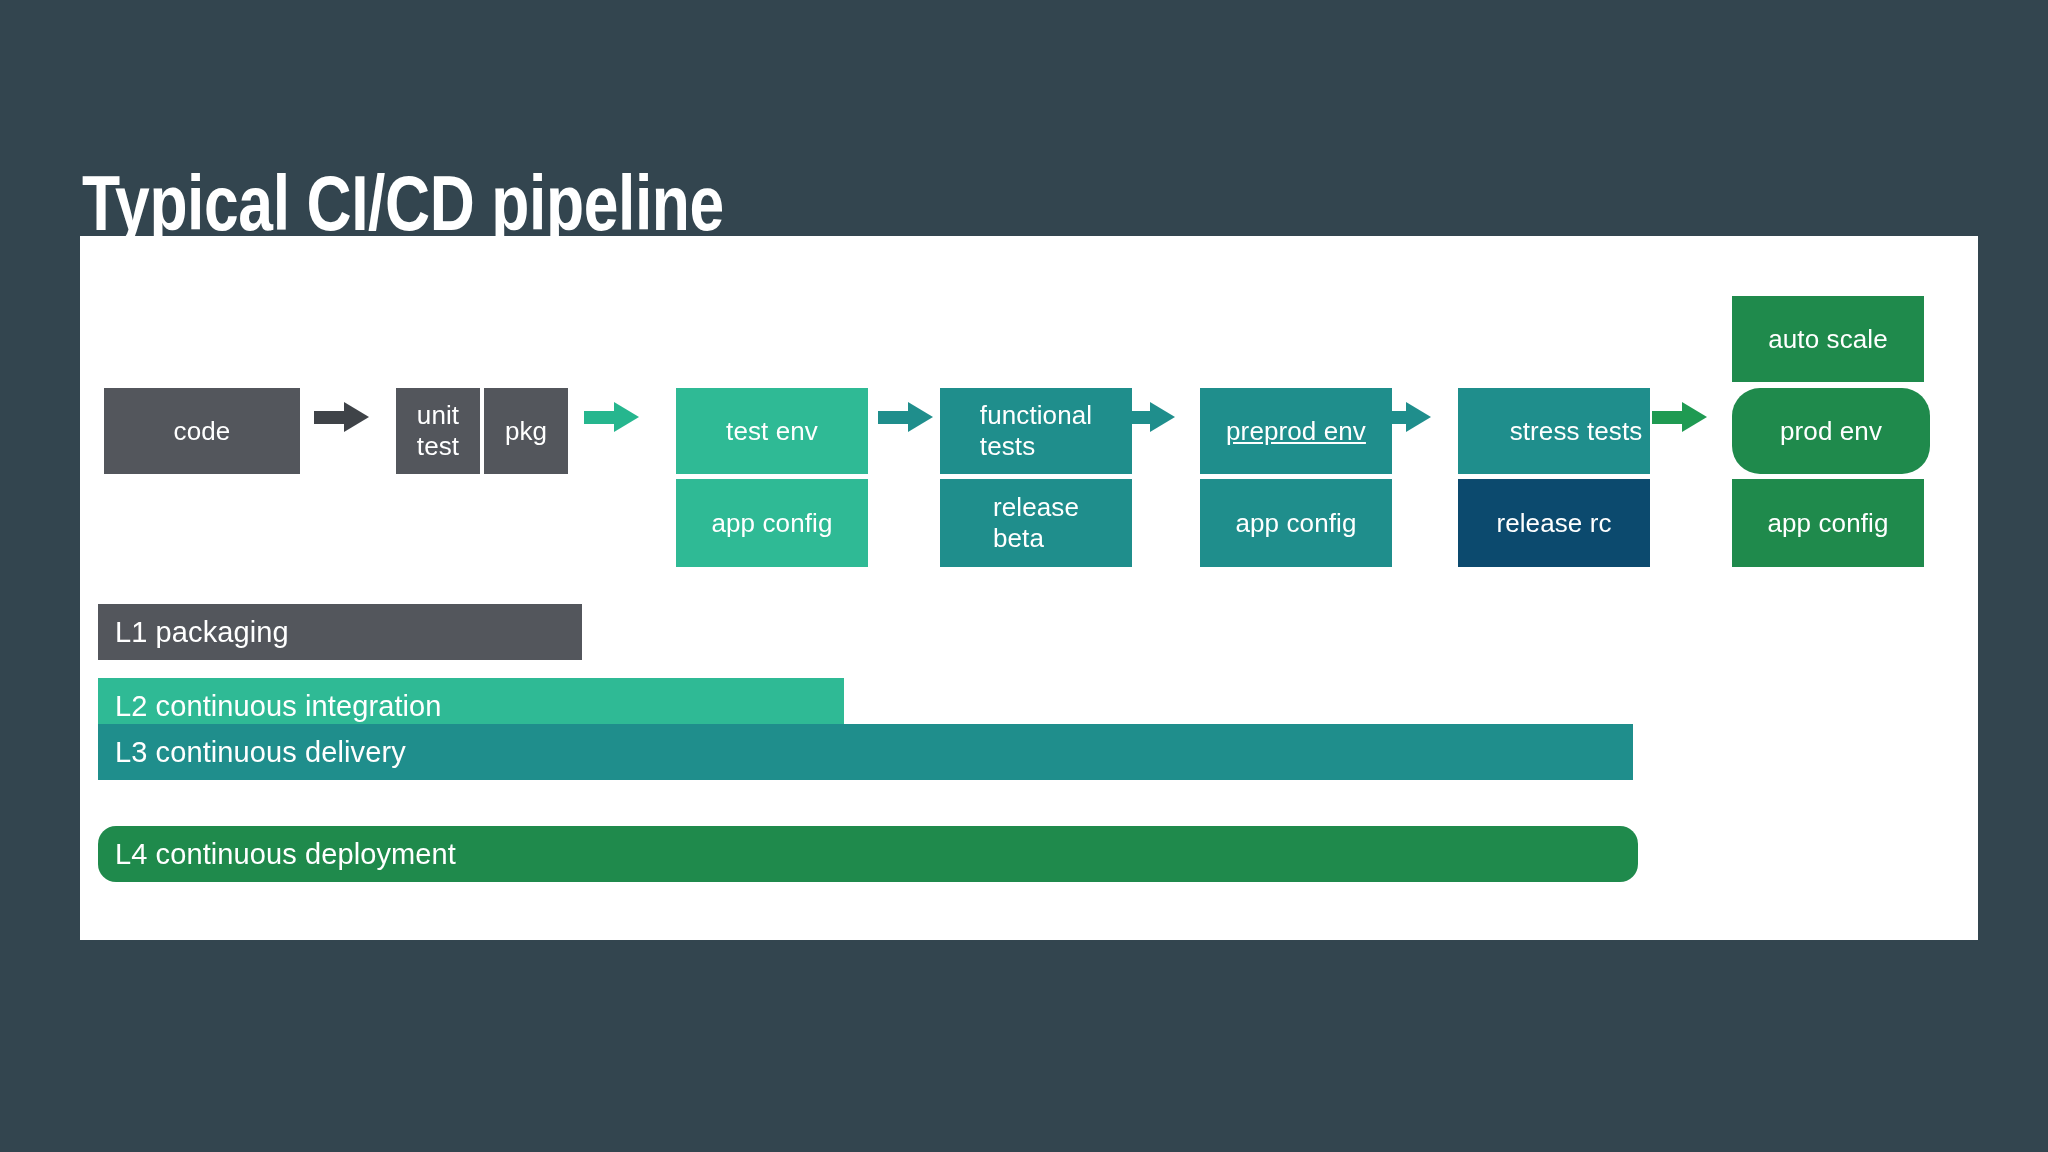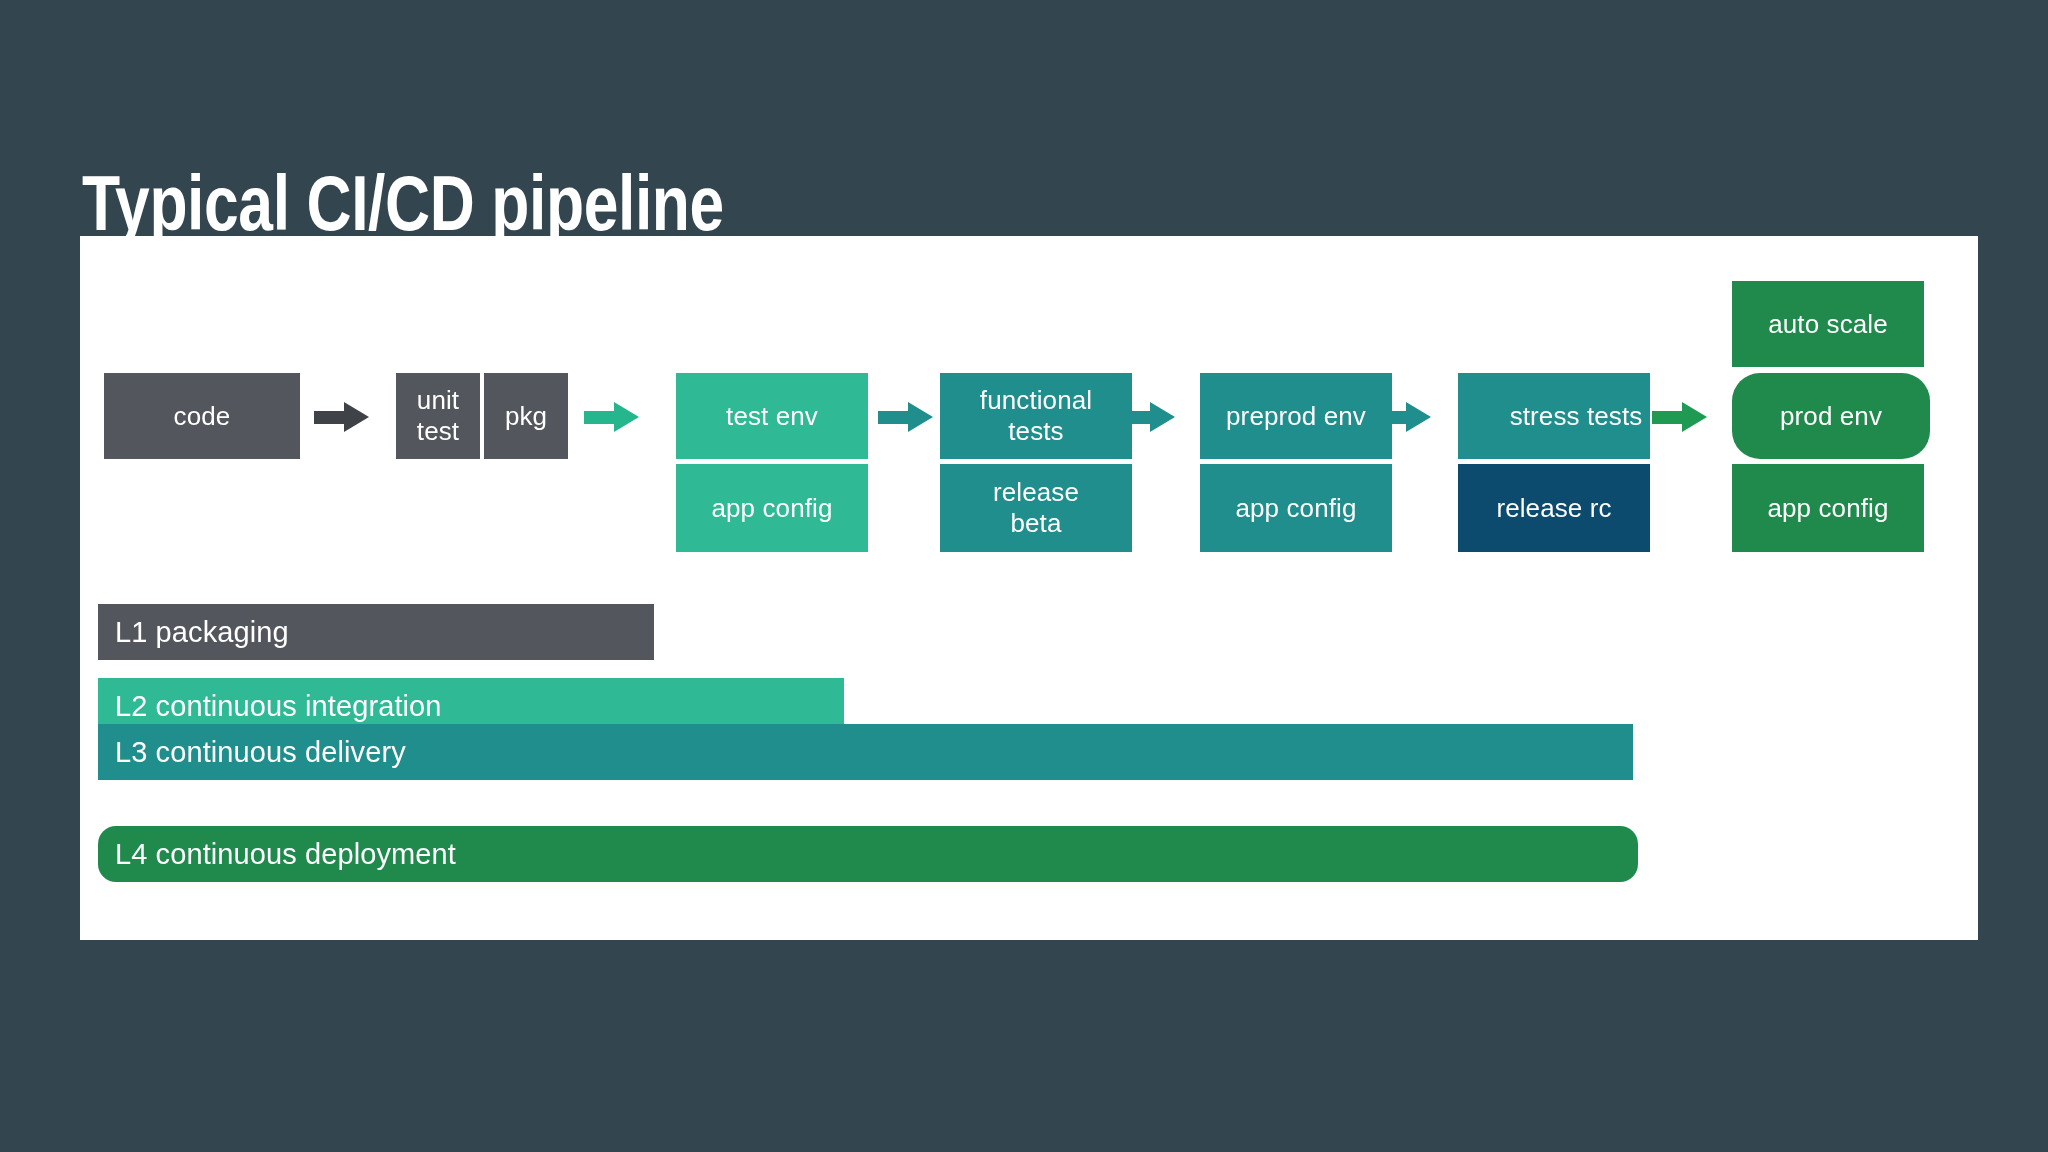--- a/index.html
+++ b/index.html
@@ -49,27 +49,28 @@
     width: 100%;
     height: 340px;
   }
 
   .box {
     position: absolute;
     box-sizing: border-box;
     display: flex;
     align-items: center;
     justify-content: center;
-    text-align: center;
+    text-align: left;
     color: #ffffff;
     font-size: 26px;
     line-height: 31px;
     font-family: "Liberation Sans", sans-serif;
     font-weight: normal;
     letter-spacing: 0.1px;
+    margin-top: 15px;
   }
 
   
   .row-top    { top: 137px; height: 86px; }
   .row-bottom { top: 228px; height: 88px; }
   .row-above  { top: 45px;  height: 86px; }
 
   
   .arrow {
     position: absolute;
@@ -135,21 +136,21 @@
   <div class="pipeline">
 
     <div id="stage-host">
         <div class="box row-top" style="left: 24px; width: 196px; background: rgb(83, 86, 92);">code</div>
         <div class="box row-top" style="left: 316px; width: 84px; background: rgb(83, 86, 92);">unit<br>test</div>
         <div class="box row-top" style="left: 404px; width: 84px; background: rgb(83, 86, 92);">pkg</div>
         <div class="box row-top" style="left: 596px; width: 192px; background: rgb(47, 186, 149);">test env</div>
         <div class="box row-bottom" style="left: 596px; width: 192px; background: rgb(47, 186, 149);">app config</div>
         <div class="box row-top" style="left: 860px; width: 192px; background: rgb(31, 142, 140);">functional<br>tests</div>
         <div class="box row-bottom" style="left: 860px; width: 192px; background: rgb(31, 142, 140);">release<br>beta</div>
-        <div class="box row-top" style="left: 1120px; width: 192px; background: rgb(31, 142, 140);">preprod env</div>
+        <div class="box row-top" style="left: 1120px; width: 192px; background: rgb(31, 142, 140); text-decoration: underline;">preprod env</div>
         <div class="box row-bottom" style="left: 1120px; width: 192px; background: rgb(31, 142, 140);">app config</div>
         <div class="box row-top" style="left: 1378px; width: 192px; background: rgb(31, 142, 140); padding-left: 44px;">stress tests</div>
         <div class="box row-bottom" style="left: 1378px; width: 192px; background: #0c4a6e;">release rc</div>
         <div class="box row-above" style="left: 1652px; width: 192px; background: rgb(31, 138, 76);">auto scale</div>
         <div class="box row-top" style="left: 1652px; width: 198px; background: rgb(31, 138, 76); border-radius: 28px;">prod env</div>
         <div class="box row-bottom" style="left: 1652px; width: 192px; background: rgb(31, 138, 76);">app config</div>
       </div>
     <div id="arrow-host">
         <div class="arrow" style="left: 234px; color: rgb(63, 67, 72);">
           <div class="shaft" style="background: rgb(63, 67, 72);"></div>
@@ -174,21 +175,21 @@
         <div class="arrow" style="left: 1572px; color: rgb(31, 154, 82);">
           <div class="shaft" style="background: rgb(31, 154, 82);"></div>
           <div class="head"></div>
         </div>
       </div>
 
   </div>
 
   <div class="levels">
     <div id="level-host">
-        <div class="level-bar" style="left: 18px; top: 368px; width: 556px; height: 56px; background: rgb(83, 86, 92);">L1 packaging</div>
+        <div class="level-bar" style="left: 18px; top: 368px; width: 484px; height: 56px; background: rgb(83, 86, 92);">L1 packaging</div>
         <div class="level-bar" style="left: 18px; top: 442px; width: 746px; height: 56px; background: rgb(47, 186, 149);">L2 continuous integration</div>
         <div class="level-bar" style="left: 18px; top: 488px; width: 1535px; height: 56px; background: rgb(31, 142, 140);">L3 continuous delivery</div>
         <div class="level-bar" style="left: 18px; top: 590px; width: 1540px; height: 56px; background: rgb(31, 138, 76); border-radius: 18px;">L4 continuous deployment</div>
       </div>
   </div>
 
 
 </div>
 
 </body></html>

